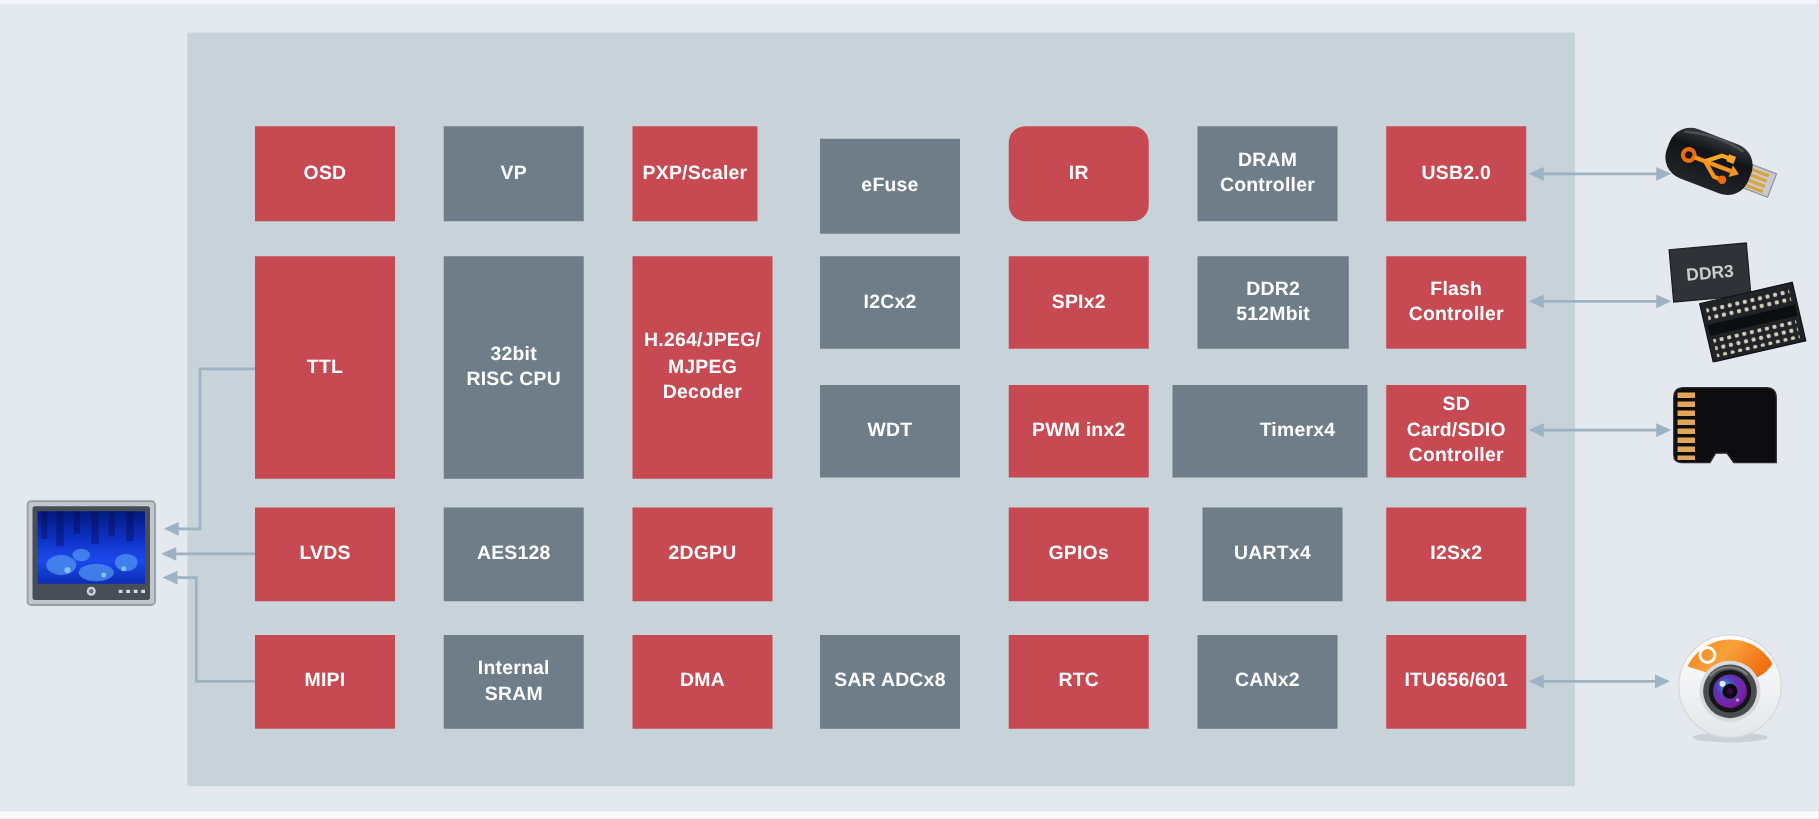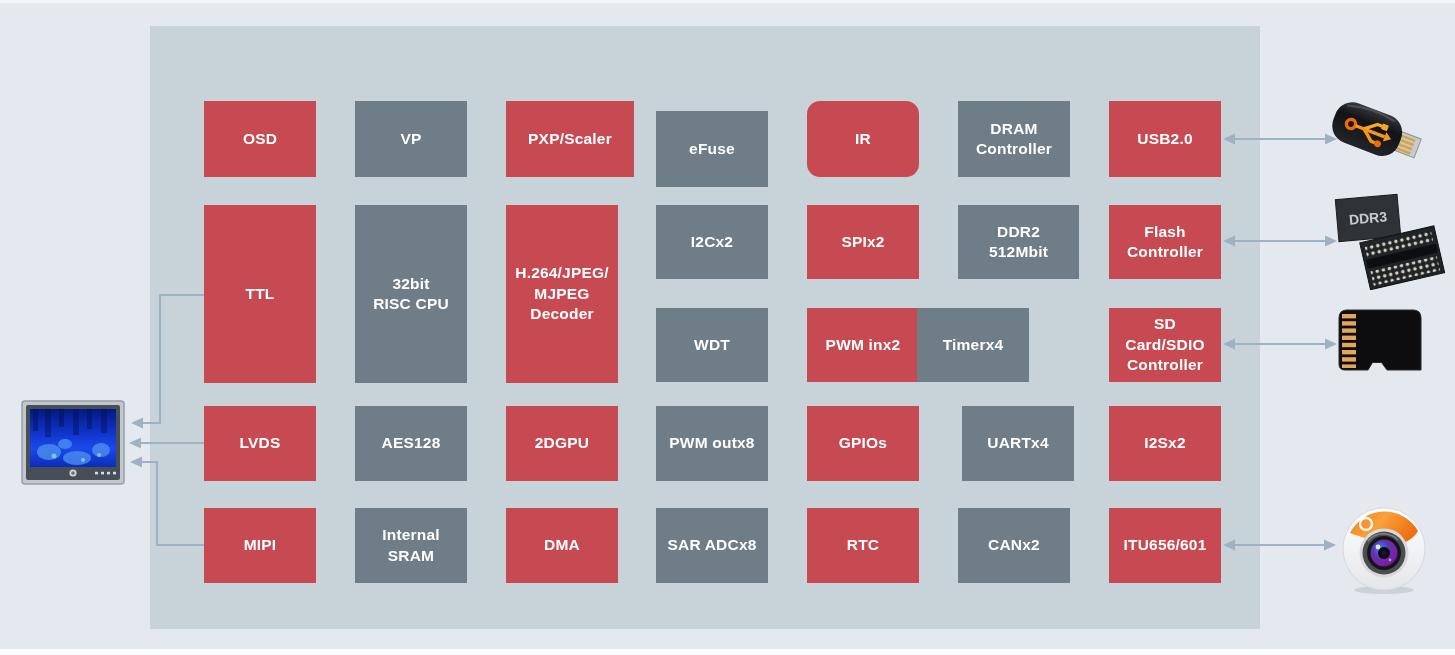--- a/index.html
+++ b/index.html
@@ -24,41 +24,40 @@
       <div class="block red" style="left: 54px; top: 75px; width: 112px; height: 76px; text-align: right;">OSD</div>
       <div class="block red" style="left: 54px; top: 380px; width: 112px; height: 75px;">LVDS</div>
       <div class="block red" style="left: 54px; top: 179px; width: 112px; height: 178px;">TTL</div>
       <div class="block red" style="left: 54px; top: 482px; width: 112px; height: 75px;">MIPI</div>
       <div class="block gray" style="left: 205px; top: 75px; width: 112px; height: 76px;">VP</div>
       <div class="block gray" style="left: 205px; top: 179px; width: 112px; height: 178px;">32bit
 RISC CPU</div>
       <div class="block gray" style="left: 205px; top: 380px; width: 112px; height: 75px;">AES128</div>
       <div class="block gray" style="left: 205px; top: 482px; width: 112px; height: 75px;">Internal
 SRAM</div>
-      <div class="block red" style="left: 356px; top: 75px; width: 128px; height: 76px;">PXP/Scaler</div>
+      <div class="block red" style="left: 356px; top: 75px; width: 100px; height: 76px;">PXP/Scaler</div>
       <div class="block red" style="left: 356px; top: 179px; width: 112px; height: 178px;">H.264/JPEG/
 MJPEG
 Decoder</div>
       <div class="block red" style="left: 356px; top: 380px; width: 112px; height: 75px;">2DGPU</div>
       <div class="block red" style="left: 356px; top: 482px; width: 112px; height: 75px;">DMA</div>
       <div class="block gray" style="left: 506px; top: 75px; width: 112px; height: 76px; margin-top: 10px;">eFuse</div>
       <div class="block gray" style="left: 506px; top: 179px; width: 112px; height: 74px;">I2Cx2</div>
       <div class="block gray" style="left: 506px; top: 282px; width: 112px; height: 74px;">WDT</div>
-      <div class="block gray" style="left: 506px; top: 380px; width: 112px; height: 75px;">PWM outx8</div>
       <div class="block gray" style="left: 506px; top: 482px; width: 112px; height: 75px;">SAR ADCx8</div>
       <div class="block red" style="left: 657px; top: 75px; width: 112px; height: 76px; border-radius: 13px;">IR</div>
       <div class="block red" style="left: 657px; top: 179px; width: 112px; height: 74px;">SPIx2</div>
       <div class="block red" style="left: 657px; top: 282px; width: 112px; height: 74px;">PWM inx2</div>
       <div class="block red" style="left: 657px; top: 380px; width: 112px; height: 75px;">GPIOs</div>
       <div class="block red" style="left: 657px; top: 482px; width: 112px; height: 75px;">RTC</div>
       <div class="block gray" style="left: 808px; top: 75px; width: 112px; height: 76px;">DRAM
 Controller</div>
       <div class="block gray" style="left: 808px; top: 179px; width: 121px; height: 74px;">DDR2
 512Mbit</div>
-      <div class="block gray" style="left: 767px; top: 282px; width: 112px; height: 74px;">Timerx4</div>
+      <div class="block gray" style="left: 788px; top: 282px; width: 112px; height: 74px; padding-left: 44px;">Timerx4</div>
       <div class="block gray" style="left: 812px; top: 380px; width: 112px; height: 75px;">UARTx4</div>
       <div class="block gray" style="left: 808px; top: 482px; width: 112px; height: 75px;">CANx2</div>
       <div class="block red" style="left: 959px; top: 75px; width: 112px; height: 76px;">USB2.0</div>
       <div class="block red" style="left: 959px; top: 179px; width: 112px; height: 74px;">Flash
 Controller</div>
       <div class="block red" style="left: 959px; top: 282px; width: 112px; height: 74px;">SD
 Card/SDIO
 Controller</div>
       <div class="block red" style="left: 959px; top: 380px; width: 112px; height: 75px;">I2Sx2</div>
       <div class="block red" style="left: 959px; top: 482px; width: 112px; height: 75px;">ITU656/601</div>

